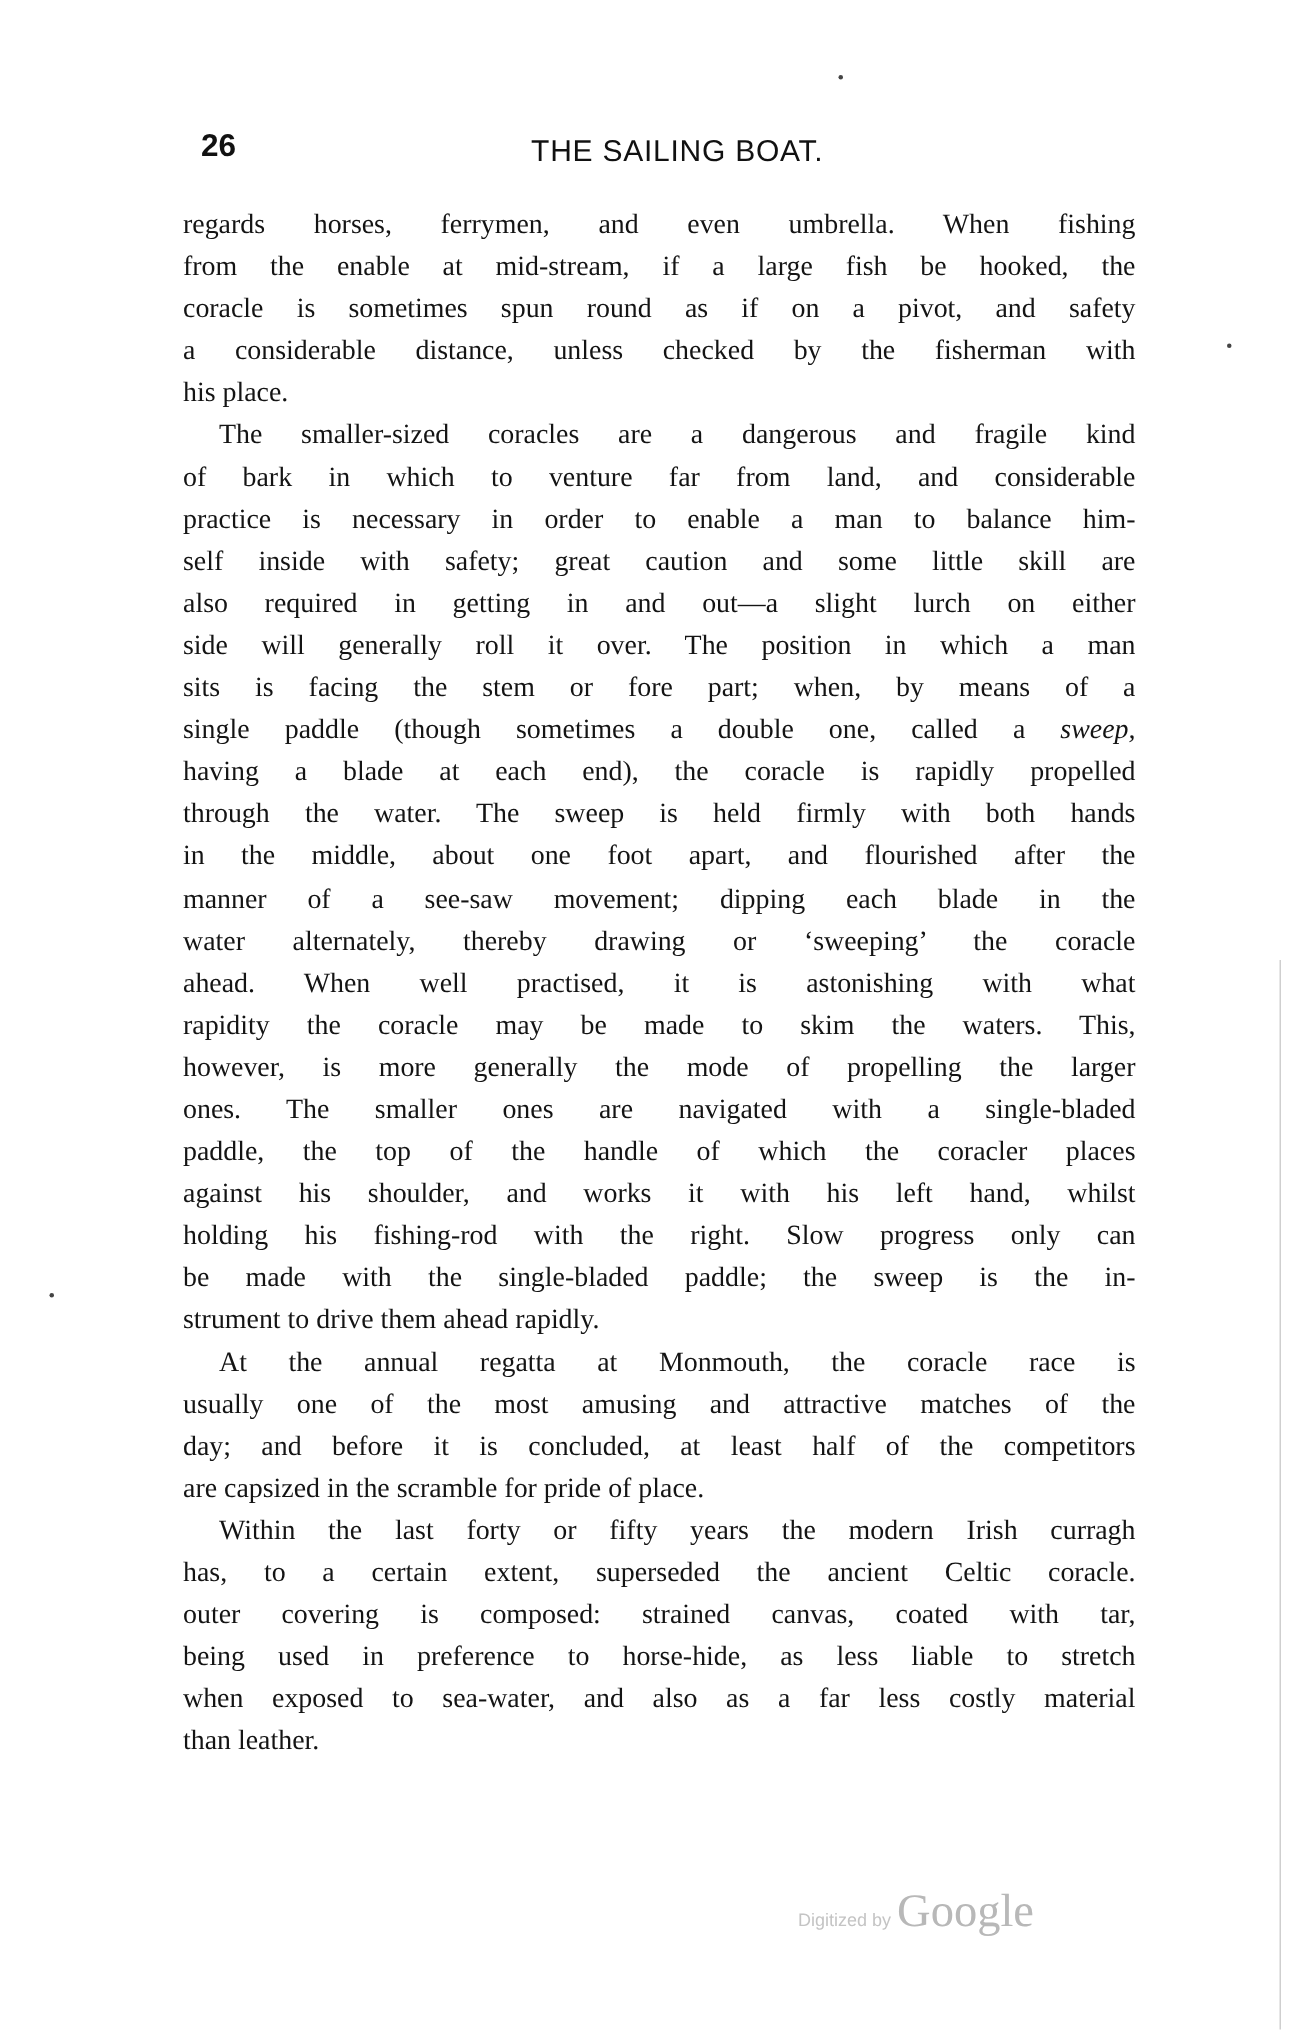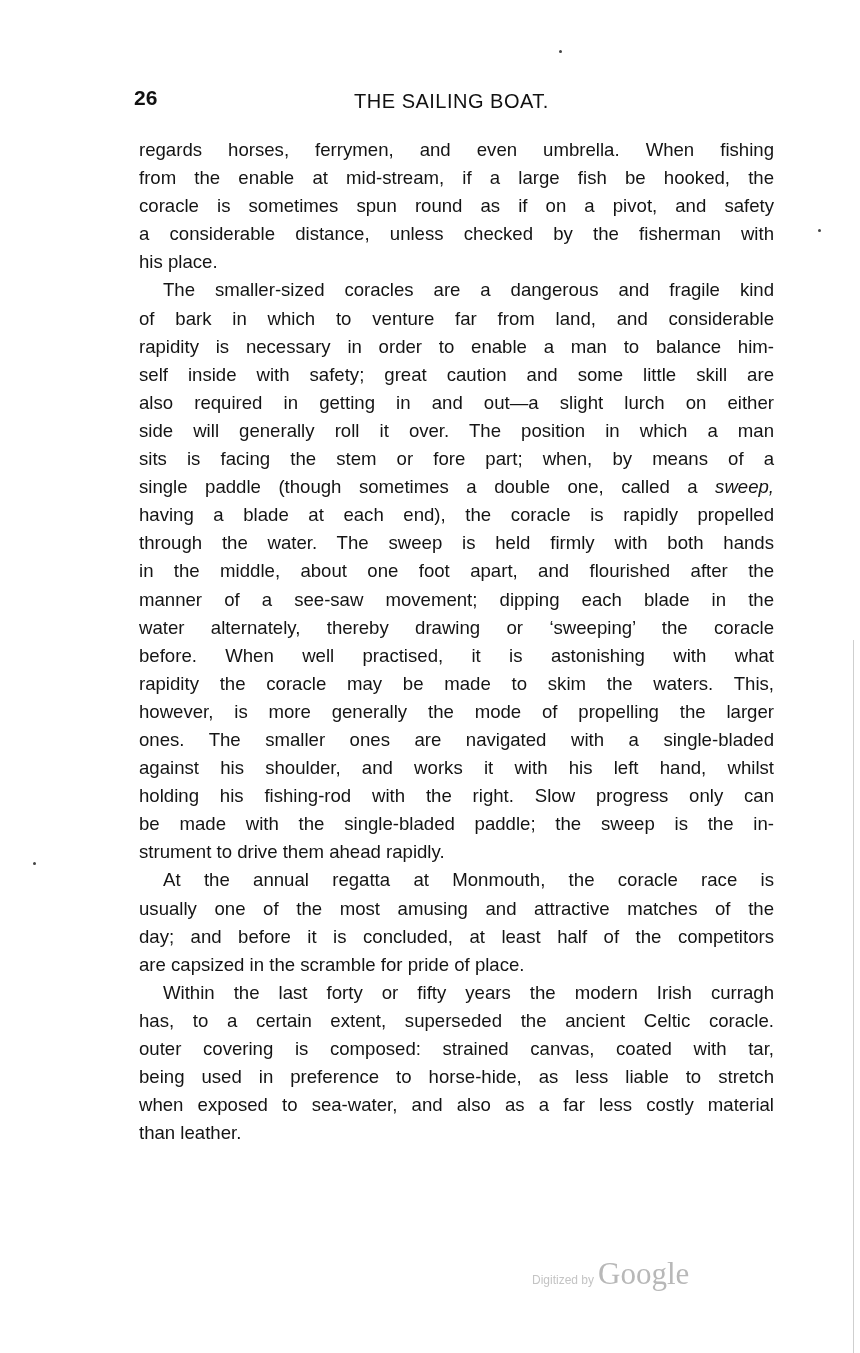--- a/index.html
+++ b/index.html
@@ -3,22 +3,22 @@
 <meta charset="utf-8">
 <style>
   html, body { margin: 0; padding: 0; background: #ffffff; }
   body { width: 860px; height: 1353px; position: relative; overflow: hidden; }
   .page { position: absolute; left: 0; top: 0; width: 860px; height: 1353px; background: #ffffff; }
   .header { position: absolute; top: 86px; left: 134px; width: 635px; height: 30px;
     font-family: Liberation Sans, sans-serif; color: #111; }
   .page-number { position: absolute; left: 0; top: 0; font-size: 21px; font-weight: bold; }
   .running-title { position: absolute; left: 0; right: 0; top: 4px; text-align: center;
     font-size: 20px; letter-spacing: 0.5px; }
-  .body { position: absolute; left: 139px; top: 136px; width: 635px;
-    font-family: Liberation Sans, sans-serif; font-size: 18.6px; line-height: 28.1px; color: #141414; }
+  .body { position: absolute; left: 122px; top: 136px; width: 635px;
+    font-family: Liberation Serif, serif; font-size: 18.6px; line-height: 28.1px; color: #141414; }
   .line { display: block; white-space: nowrap; text-align: justify; text-align-last: justify; height: 28.1px; }
   .line.last { text-align-last: left; }
   .indent { padding-left: 24px; }
   .para { margin: 0; }
   em { font-style: italic; }
   .google { position: absolute; left: 532px; top: 1256px; font-family: "Liberation Serif", serif;
     color: #b8b8b8; }
   .google .small { font-family: "Liberation Sans", sans-serif; font-size: 12px; color: #c4c4c4; }
   .google .big { font-size: 31px; }
   .rule { position: absolute; left: 853px; top: 640px; width: 1px; height: 713px; background: #cfcfcf; }
@@ -40,35 +40,36 @@
       <span class="line">regards horses, ferrymen, and even umbrella.  When fishing</span>
       <span class="line">from the enable at mid-stream, if a large fish be hooked, the</span>
       <span class="line">coracle is sometimes spun round as if on a pivot, and safety</span>
       <span class="line">a considerable distance, unless checked by the fisherman with</span>
       <span class="line last">his place.</span>
     </div>
 
     <div class="para">
       <span class="line indent">The smaller-sized coracles are a dangerous and fragile kind</span>
       <span class="line">of bark in which to venture far from land, and considerable</span>
-      <span class="line">rapidity is necessary in order to enable a man to balance him-</span>
+      <span class="line">practice is necessary in order to enable a man to balance him-</span>
       <span class="line">self inside with safety; great caution and some little skill are</span>
       <span class="line">also required in getting in and out—a slight lurch on either</span>
       <span class="line">side will generally roll it over.  The position in which a man</span>
       <span class="line">sits is facing the stem or fore part; when, by means of a</span>
       <span class="line"><span>single paddle (though sometimes a double one, called a </span><em>sweep,</em></span>
       <span class="line">having a blade at each end), the coracle is rapidly propelled</span>
       <span class="line">through the water.  The sweep is held firmly with both hands</span>
       <span class="line">in the middle, about one foot apart, and flourished after the</span>
       <span class="line">manner of a see-saw movement; dipping each blade in the</span>
       <span class="line">water alternately, thereby drawing or ‘sweeping’ the coracle</span>
-      <span class="line">before.  When well practised, it is astonishing with what</span>
+      <span class="line">ahead.  When well practised, it is astonishing with what</span>
       <span class="line">rapidity the coracle may be made to skim the waters.  This,</span>
       <span class="line">however, is more generally the mode of propelling the larger</span>
       <span class="line">ones.  The smaller ones are navigated with a single-bladed</span>
+      <span class="line">paddle, the top of the handle of which the coracler places</span>
       <span class="line">against his shoulder, and works it with his left hand, whilst</span>
       <span class="line">holding his fishing-rod with the right.  Slow progress only can</span>
       <span class="line">be made with the single-bladed paddle; the sweep is the in-</span>
       <span class="line last">strument to drive them ahead rapidly.</span>
     </div>
 
     <div class="para">
       <span class="line indent">At the annual regatta at Monmouth, the coracle race is</span>
       <span class="line">usually one of the most amusing and attractive matches of the</span>
       <span class="line">day; and before it is concluded, at least half of the competitors</span>

